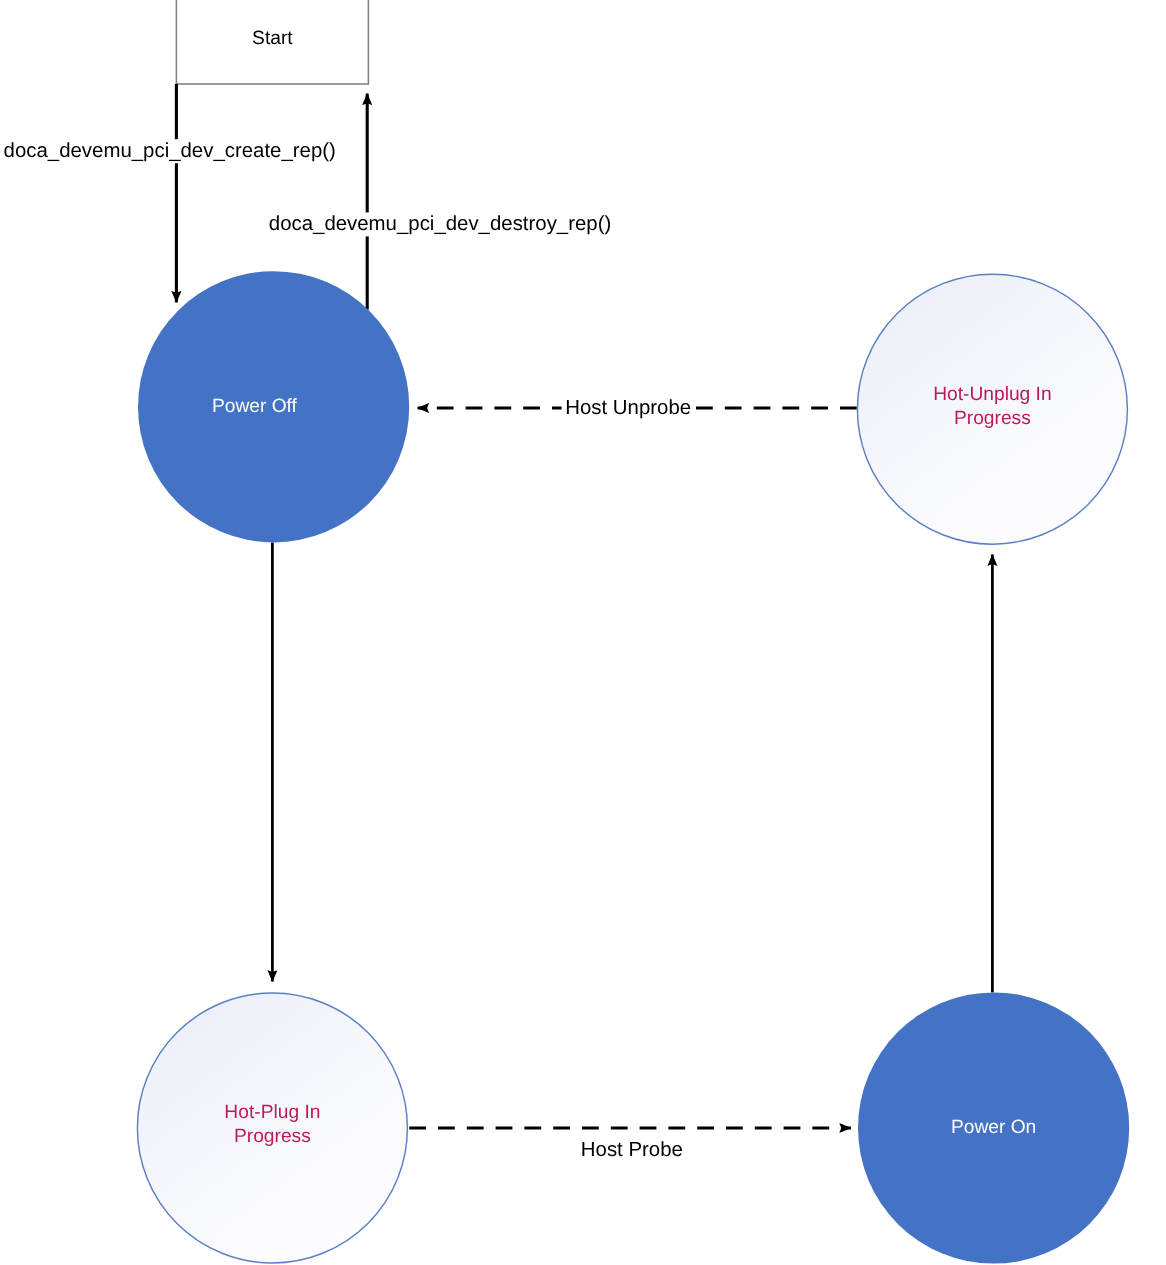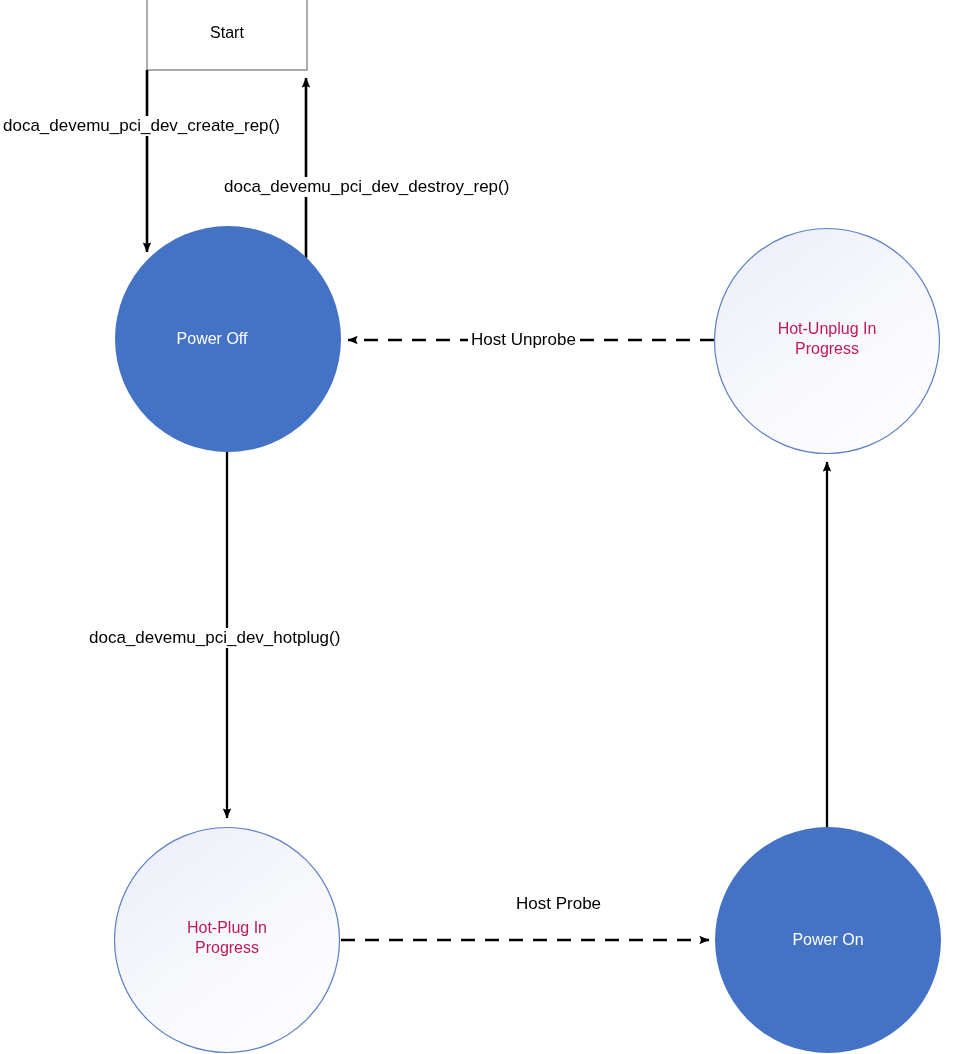--- a/index.html
+++ b/index.html
@@ -107,20 +107,19 @@
 
   <div class="node-label light" style="left:127px; top:918px; width:200px;">Hot-Plug In
 Progress</div>
 
   <div class="node-label filled" style="left:728px; top:930px; width:200px;">Power On</div>
 
   <div class="edge-label" style="left:1px; top:116px;">doca_devemu_pci_dev_create_rep()</div>
 
   <div class="edge-label" style="left:222px; top:177px;">doca_devemu_pci_dev_destroy_rep()</div>
 
-  <div class="edge-label" style="left:87px; top:628px;">doca_devemu_pci_dev_hotplug()</div>
 
-  <div class="edge-label inline-gap" style="left:481px; top:894px;margin-left:32px;">Host Probe</div>
+  <div class="edge-label inline-gap" style="left:481px; top:948px;">Host Probe</div>
 
 
   <div class="edge-label inline-gap" style="left:468px; top:330px;">Host Unprobe</div>
 
 </div>
 
 </body></html>

